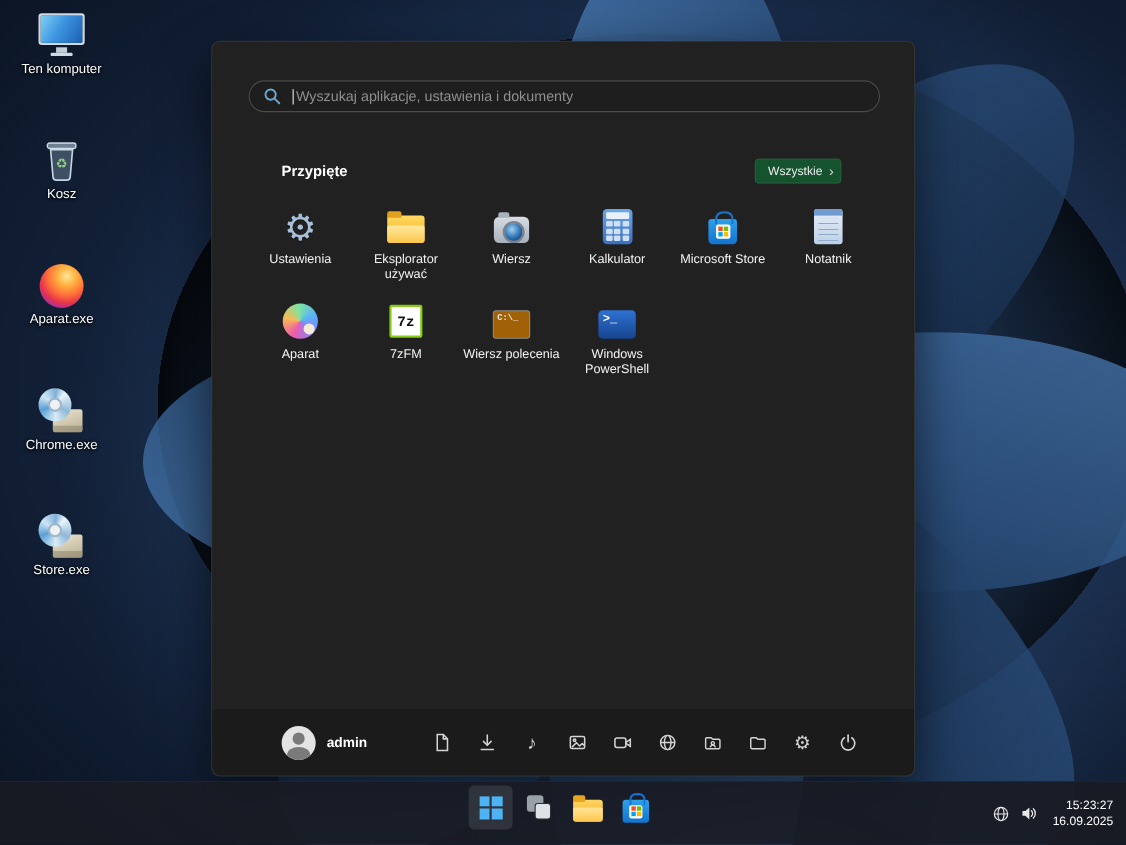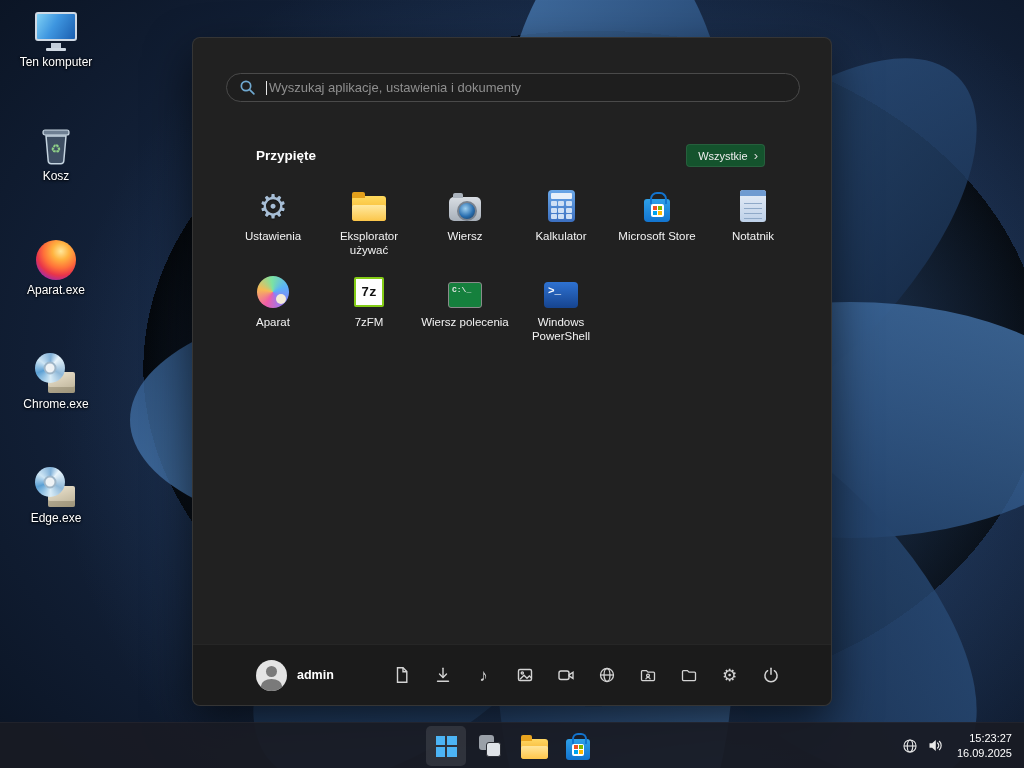--- a/index.html
+++ b/index.html
@@ -94,42 +94,42 @@
       background:repeating-linear-gradient(#0000 0 4px, #8fa9c8 4px 5px); }
 
   .paint { width:32px; height:32px; border-radius:50%; position:relative;
       background:conic-gradient(from 210deg,#ef5da8,#f7b955,#7ce3a1,#5ab2f7,#8f7cf7,#ef5da8); }
   .paint::after { content:""; position:absolute; left:58%; top:55%; width:10px; height:10px; border-radius:50%; background:#f3ead8; }
 
   .sevenzip { width:30px; height:30px; background:#fff; border:2px solid #84cc16; border-radius:2px;
       display:flex; align-items:center; justify-content:center; color:#111;
       font:bold 13px "Liberation Mono", monospace; }
 
-  .cmd { width:34px; height:26px; background:#15803d; border:1px solid #8a8a8a; border-radius:3px;
+  .cmd { width:34px; height:26px; background:#a16207; border:1px solid #8a8a8a; border-radius:3px;
       color:#e8e8e8; font:bold 8px "Liberation Mono", monospace; padding:2px 3px; margin-top:5px; }
 
   .pshell { width:34px; height:26px; background:linear-gradient(#2e72d2,#16448f); border-radius:4px;
       color:#fff; font:bold 11px "Liberation Mono", monospace; padding:3px 4px; margin-top:5px; }
 
   .recommended { position:absolute; left:63px; top:511px; width:540px; }
   .recommended .body { margin-top:17px; width:522px; font-size:12.5px; color:#e4e4e4; line-height:1.65; }
 
   .start-footer { position:absolute; left:0; right:0; bottom:0; height:61px; background:#1b1b1b;
       border-top:1px solid rgba(255,255,255,.05); border-radius:0 0 8px 8px; }
   .avatar { position:absolute; left:63px; top:15px; width:31px; height:31px; border-radius:50%;
       background:#e4e4e4; overflow:hidden; cursor:default; }
   .avatar .head { position:absolute; left:10px; top:6px; width:11px; height:11px; border-radius:50%; background:#7a7a7a; }
   .avatar .body { position:absolute; left:5px; top:19px; width:21px; height:14px; border-radius:50% 50% 0 0; background:#7a7a7a; }
   .username { position:absolute; left:104px; top:0; height:100%; display:flex; align-items:center;
       color:#fff; font-size:12.5px; font-weight:bold;text-align:center; }
   .foot-icons { position:absolute; left:196px; top:0; height:100%; display:flex; align-items:center; gap:16px; }
   .fi-btn { width:25px; height:28px; display:flex; align-items:center; justify-content:center; border-radius:4px; cursor:default; }
 
   
-  .taskbar { position:absolute; left:0; bottom:0; width:1024px; height:46px; background:rgba(25,27,35,.93);
+  .taskbar { position:absolute; left:0; bottom:0; width:1024px; height:58px; background:rgba(25,27,35,.93);
       border-top:1px solid rgba(255,255,255,.04); }
   .tb-center { position:absolute; left:50%; top:3px; transform:translateX(-50%); display:flex; gap:4px; }
   .tb-btn { width:40px; height:40px; border-radius:5px; display:flex; align-items:center; justify-content:center; cursor:default; }
   .tb-btn.active { background:rgba(255,255,255,.10); }
   .win-logo { width:21px; height:21px; display:grid; grid-template-columns:1fr 1fr; grid-template-rows:1fr 1fr; gap:2px; }
   .win-logo i { background:#4cb4f5; }
 
   .taskview { position:relative; width:24px; height:24px; }
   .taskview .back { position:absolute; left:1px; top:1px; width:15px; height:15px; border-radius:3px; background:#9aa0a8; }
   .taskview .front { position:absolute; right:1px; bottom:1px; width:15px; height:15px; border-radius:3px;
@@ -232,21 +232,21 @@
     <div class="dlabel">Chrome.exe</div>
   </div>
 
   <div class="d-icon">
     <div class="art">
       <div class="installer">
           <div class="box"></div>
           <div class="disc"></div>
         </div>
     </div>
-    <div class="dlabel">Edge.exe</div>
+    <div class="dlabel">Store.exe</div>
   </div>
 
 </div>
 
 <div class="start-menu">
 
   <div class="search">
     <span class="mag">
       <svg width="17" height="17" viewBox="0 0 16 16">
         <circle cx="6.6" cy="6.6" r="4.4" fill="none" stroke="#6fa8cf" stroke-width="1.6"></circle>

